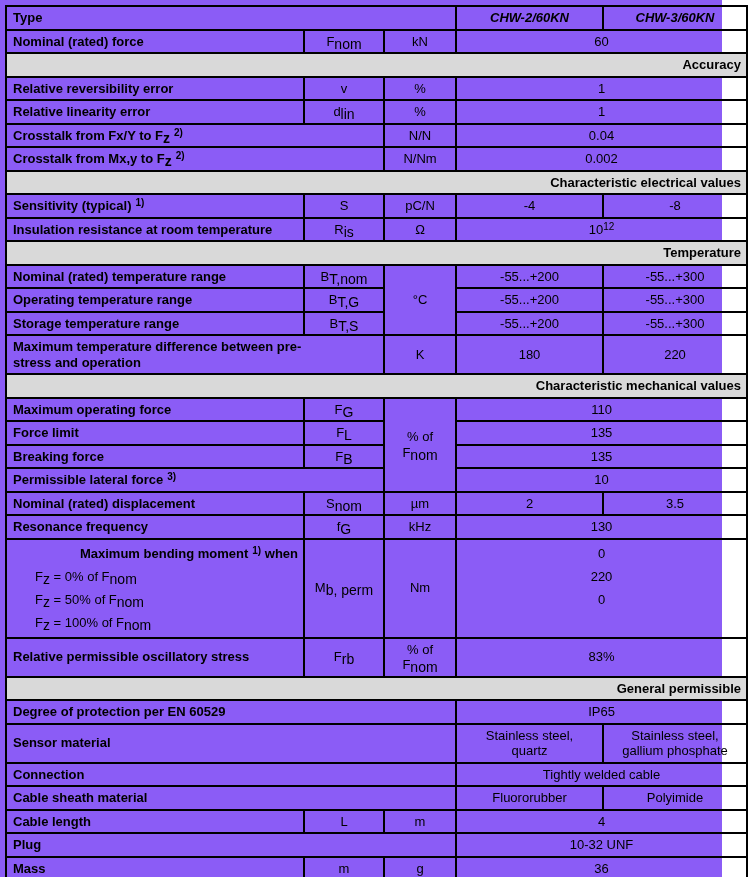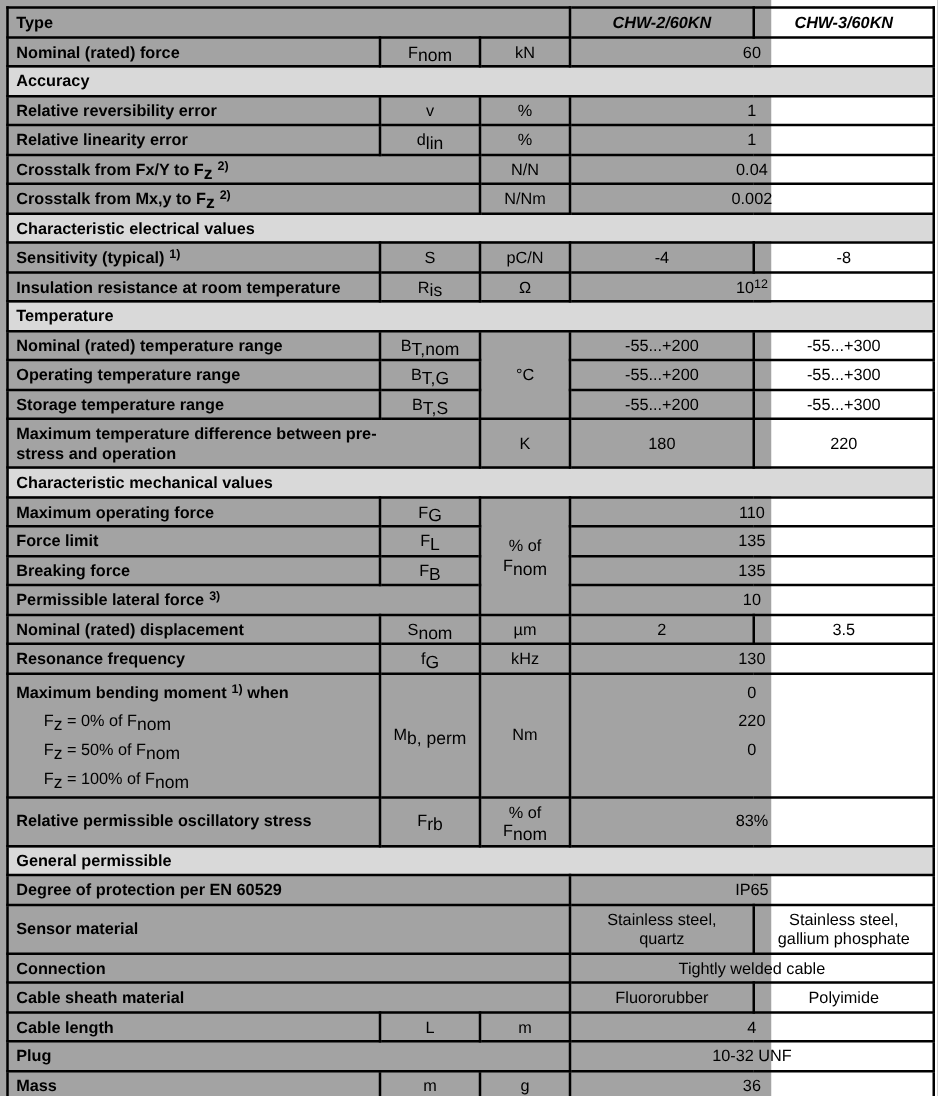--- a/index.html
+++ b/index.html
@@ -3,50 +3,50 @@
 <meta charset="utf-8">
 <style>
   * { box-sizing: border-box; }
   html, body { margin: 0; padding: 0; }
   body {
     width: 750px; height: 877px;
     background: #ffffff;
     font-family: "Liberation Sans", sans-serif;
     color: #000000;
   }
-  .page { position: relative; width: 617px; height: 877px; background: #a3a3a3; }
+  .page { position: relative; width: 722px; height: 877px; background: #8b5cf6; }
   table.spec {
     position: absolute; left: 5px; top: 5px;
     width: 741px;
     border-collapse: collapse;
     table-layout: fixed;
   }
   td {
     border: 2px solid #000000;
     font-size: 13px;
     line-height: 15.5px;
     padding: 3px 5px;
     vertical-align: middle;
     overflow: hidden;
   }
   td.lbl { text-align: left; font-weight: bold; padding-left: 6px; }
   td.sym, td.unit, td.val { text-align: center; font-weight: normal; }
   td.b { font-weight: bold; font-style: italic; }
   tr.sec td {
     background: #d9d9d9;
     font-weight: bold;
-    text-align: left;
+    text-align: right;
     padding-left: 6px;
   }
   sub { font-size: 14px; vertical-align: baseline; position: relative; top: 3px; line-height: 0; }
   sup { font-size: 10px; vertical-align: baseline; position: relative; top: -4px; line-height: 0; }
   sup.fn { margin-left: 4px; }
   
   td.bend-lbl { vertical-align: top; padding-top: 2px; }
-  td.bend-lbl .bt { line-height: 23px; font-weight: bold; }
+  td.bend-lbl .bt { line-height: 23px; font-weight: bold; text-align: right; }
   td.bend-lbl .bi { line-height: 23px; font-weight: normal; padding-left: 22px; }
   td.bend-val { vertical-align: top; padding-top: 2px; }
   td.bend-val .bv { line-height: 23px; }
   
   .tl div { line-height: 15.5px; }
 </style>
 </head>
 <body>
 
 <div class="page">

